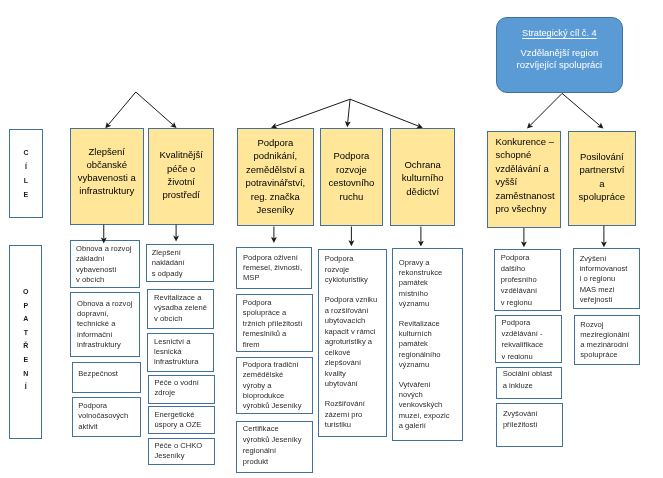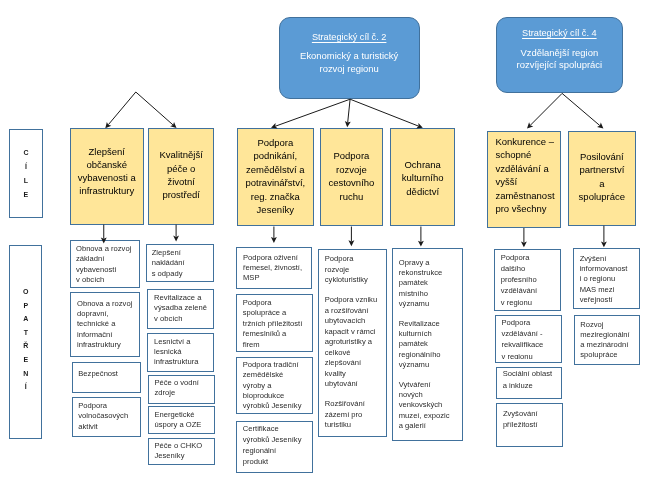--- a/index.html
+++ b/index.html
@@ -38,25 +38,20 @@
   </div>
   <div class="box side" style="left:9.2px;top:245.1px;width:33.3px;height:193.9px;">
     <div class="sline" style="top:46.07px;font-size:7.00px;">O</div>
     <div class="sline" style="top:59.64px;font-size:7.00px;">P</div>
     <div class="sline" style="top:73.21px;font-size:7.00px;">A</div>
     <div class="sline" style="top:86.78px;font-size:7.00px;">T</div>
     <div class="sline" style="top:100.35px;font-size:7.00px;">Ř</div>
     <div class="sline" style="top:113.92px;font-size:7.00px;">E</div>
     <div class="sline" style="top:127.49px;font-size:7.00px;">N</div>
     <div class="sline" style="top:141.06px;font-size:7.00px;">Í</div>
-  </div>
-  <div class="box goal" style="left:278.5px;top:16.9px;width:141.3px;height:82.2px;">
-    <div class="gline gtitle" style="top:19.01px;font-size:9.20px;"><span>Strategický cíl č. 2</span></div>
-    <div class="gline" style="top:38.52px;font-size:9.45px;">Ekonomický a turistický</div>
-    <div class="gline" style="top:50.92px;font-size:9.45px;">rozvoj regionu</div>
   </div>
   <div class="box goal" style="left:495.6px;top:16.9px;width:127.5px;height:76.4px;">
     <div class="gline gtitle" style="top:15.31px;font-size:9.20px;"><span>Strategický cíl č. 4</span></div>
     <div class="gline" style="top:35.42px;font-size:9.45px;">Vzdělanější region</div>
     <div class="gline" style="top:47.52px;font-size:9.45px;">rozvíjející spolupráci</div>
   </div>
   <div class="box measure" style="left:70.0px;top:127.9px;width:73.5px;height:96.7px;">
     <div class="mline" style="top:22.91px;font-size:9.50px;text-align:center;">Zlepšení</div>
     <div class="mline" style="top:36.11px;font-size:9.50px;text-align:center;">občanské</div>
     <div class="mline" style="top:49.31px;font-size:9.50px;text-align:center;">vybavenosti a</div>

